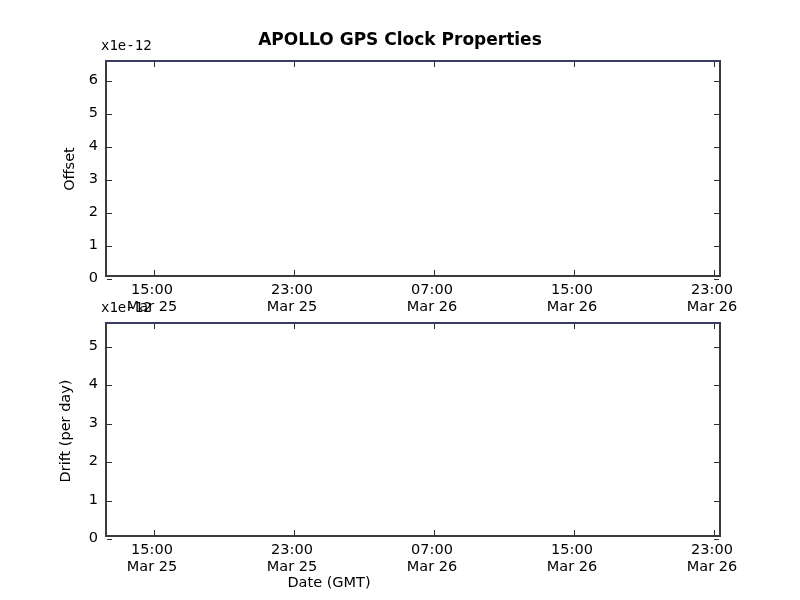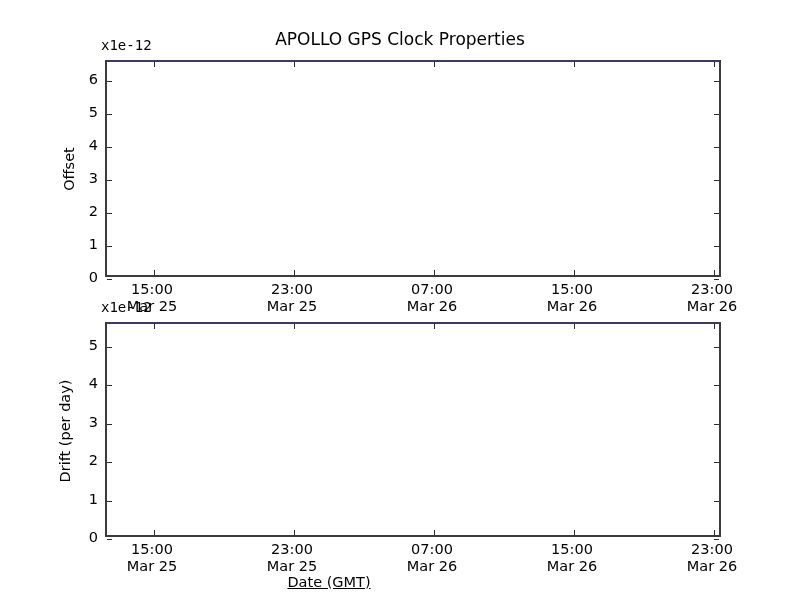--- a/index.html
+++ b/index.html
@@ -18,20 +18,21 @@
 
   
   .fig-title {
     position: absolute;
     left: 0;
     width: 800px;
     text-align: center;
     font-size: 17px;
     color: #000000;
     white-space: nowrap;
+    font-weight: bold;
   }
 
   .offset-text {
     position: absolute;
     font-family: "DejaVu Sans Mono", monospace;
     font-size: 14px;
     color: #000000;
     white-space: nowrap;
   }
 
@@ -232,16 +233,16 @@
     </div>
     <div class="xtick-label" style="left:572px; top:541px;">
       <span class="l1">15:00</span>
       <span class="l2">Mar 26</span>
     </div>
     <div class="xtick-label" style="left:712px; top:541px;">
       <span class="l1">23:00</span>
       <span class="l2">Mar 26</span>
     </div>
 
-    <div class="xlabel" style="left:0px; top:574px; width:658px;text-decoration:underline;">Date (GMT)</div>
+    <div class="xlabel" style="left:0px; top:574px; width:658px;">Date (GMT)</div>
   </div>
 
 </div>
 
 </body></html>

